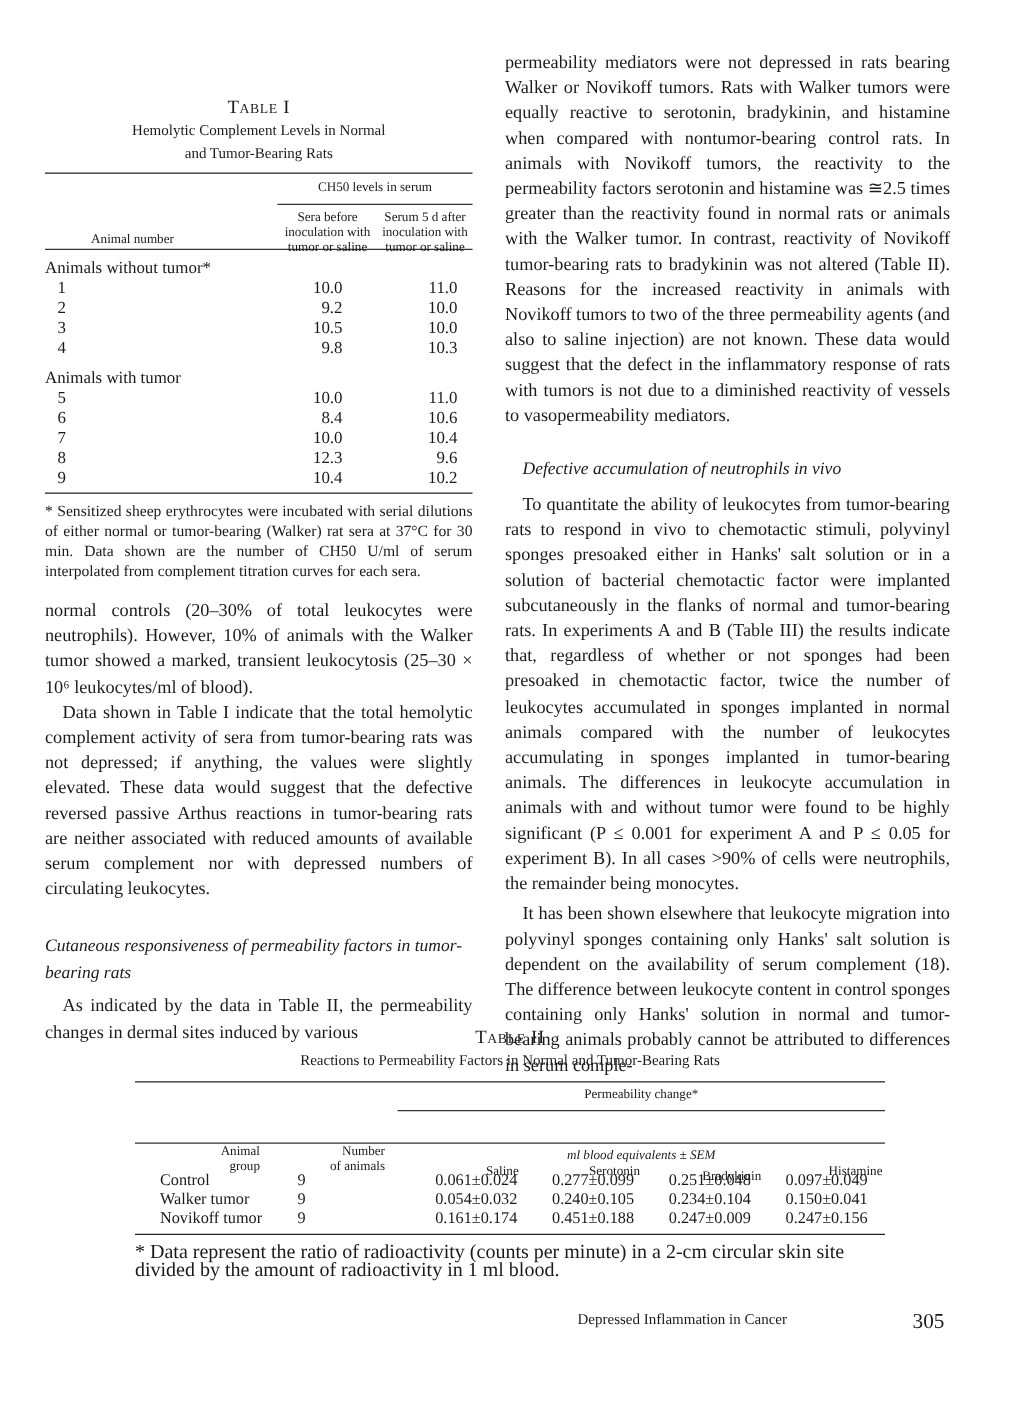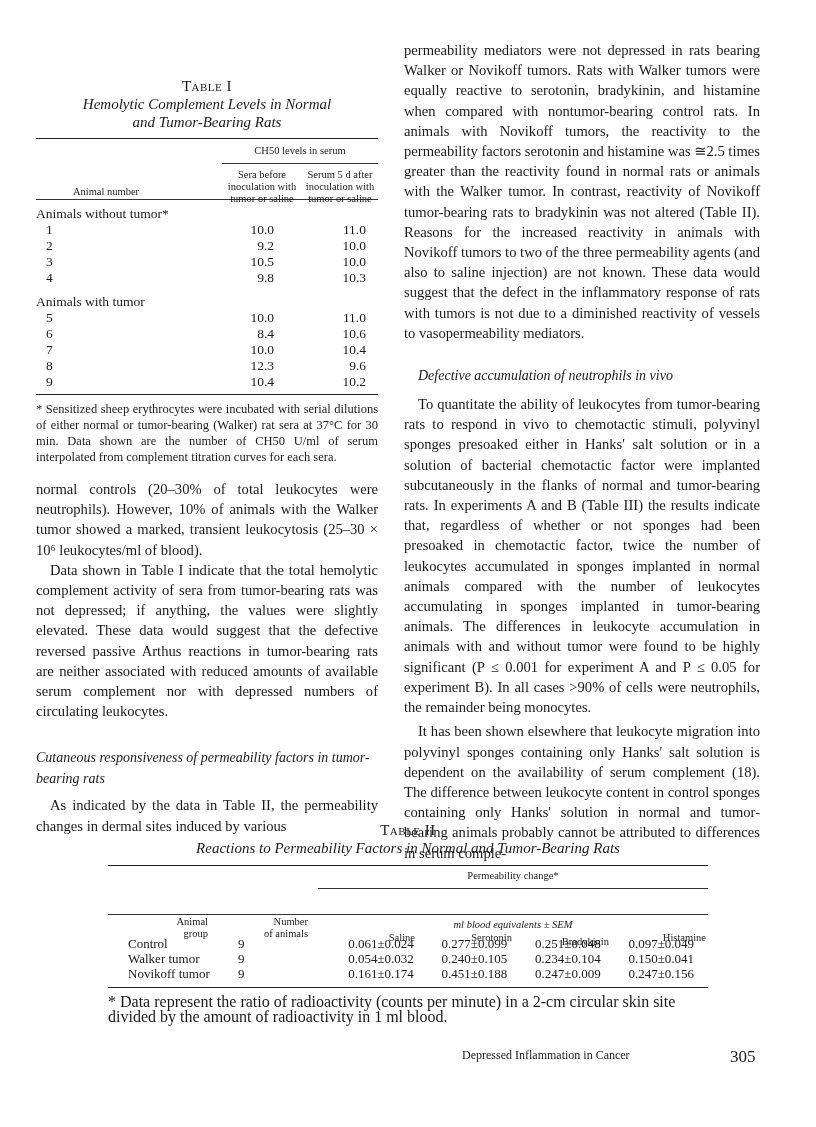--- a/index.html
+++ b/index.html
@@ -6,21 +6,21 @@
     body {
       width: 816px; height: 1127px; position: relative; overflow: hidden;
       font-family: "DejaVu Serif", "Liberation Serif", serif;
       color: #1a1a1a;
     }
     .col { position: absolute; font-family: "Liberation Serif", serif; }
     #left { left: 36px; top: 40px; width: 342px; }
     #right { left: 404px; top: 40px; width: 356px; }
 
     .tbl-title { text-align: center; font-size: 15px; letter-spacing: 0.5px; font-variant: small-caps; margin-top: 38px; }
-    .tbl-cap { text-align: center; font-style: italic; font-size: 15px; line-height: 18px; }
+    .tbl-cap { text-align: center; font-size: 12px; line-height: 18px; }
     .rule { border-top: 1.6px solid #222; }
     .rule-thin { border-top: 1px solid #333; }
 
     
     .t1 { margin-top: 7px; font-size: 13.5px; }
     .t1 .hdr { position: relative; height: 60px; font-size: 10.5px; }
     .t1 .grp { position: absolute; left: 186px; right: 0; top: 6px; text-align: center; }
     .t1 .grp-rule { position: absolute; left: 186px; right: 0; top: 24px; border-top: 1px solid #333; }
     .t1 .sub1, .t1 .sub2 { position: absolute; top: 30px; width: 80px; text-align: center; line-height: 12px; }
     .t1 .sub1 { left: 186px; }

